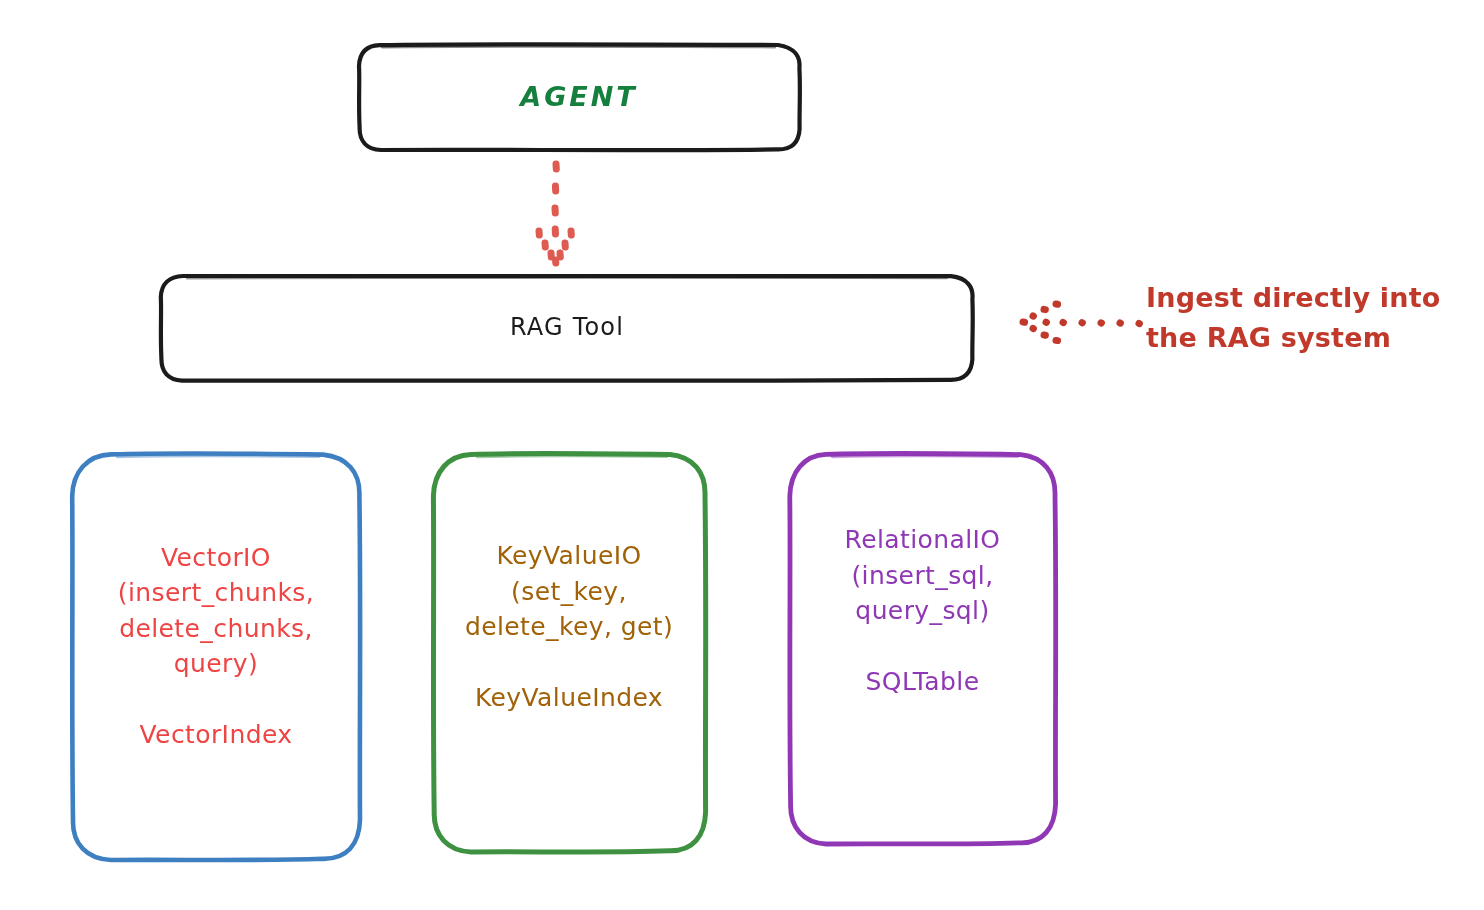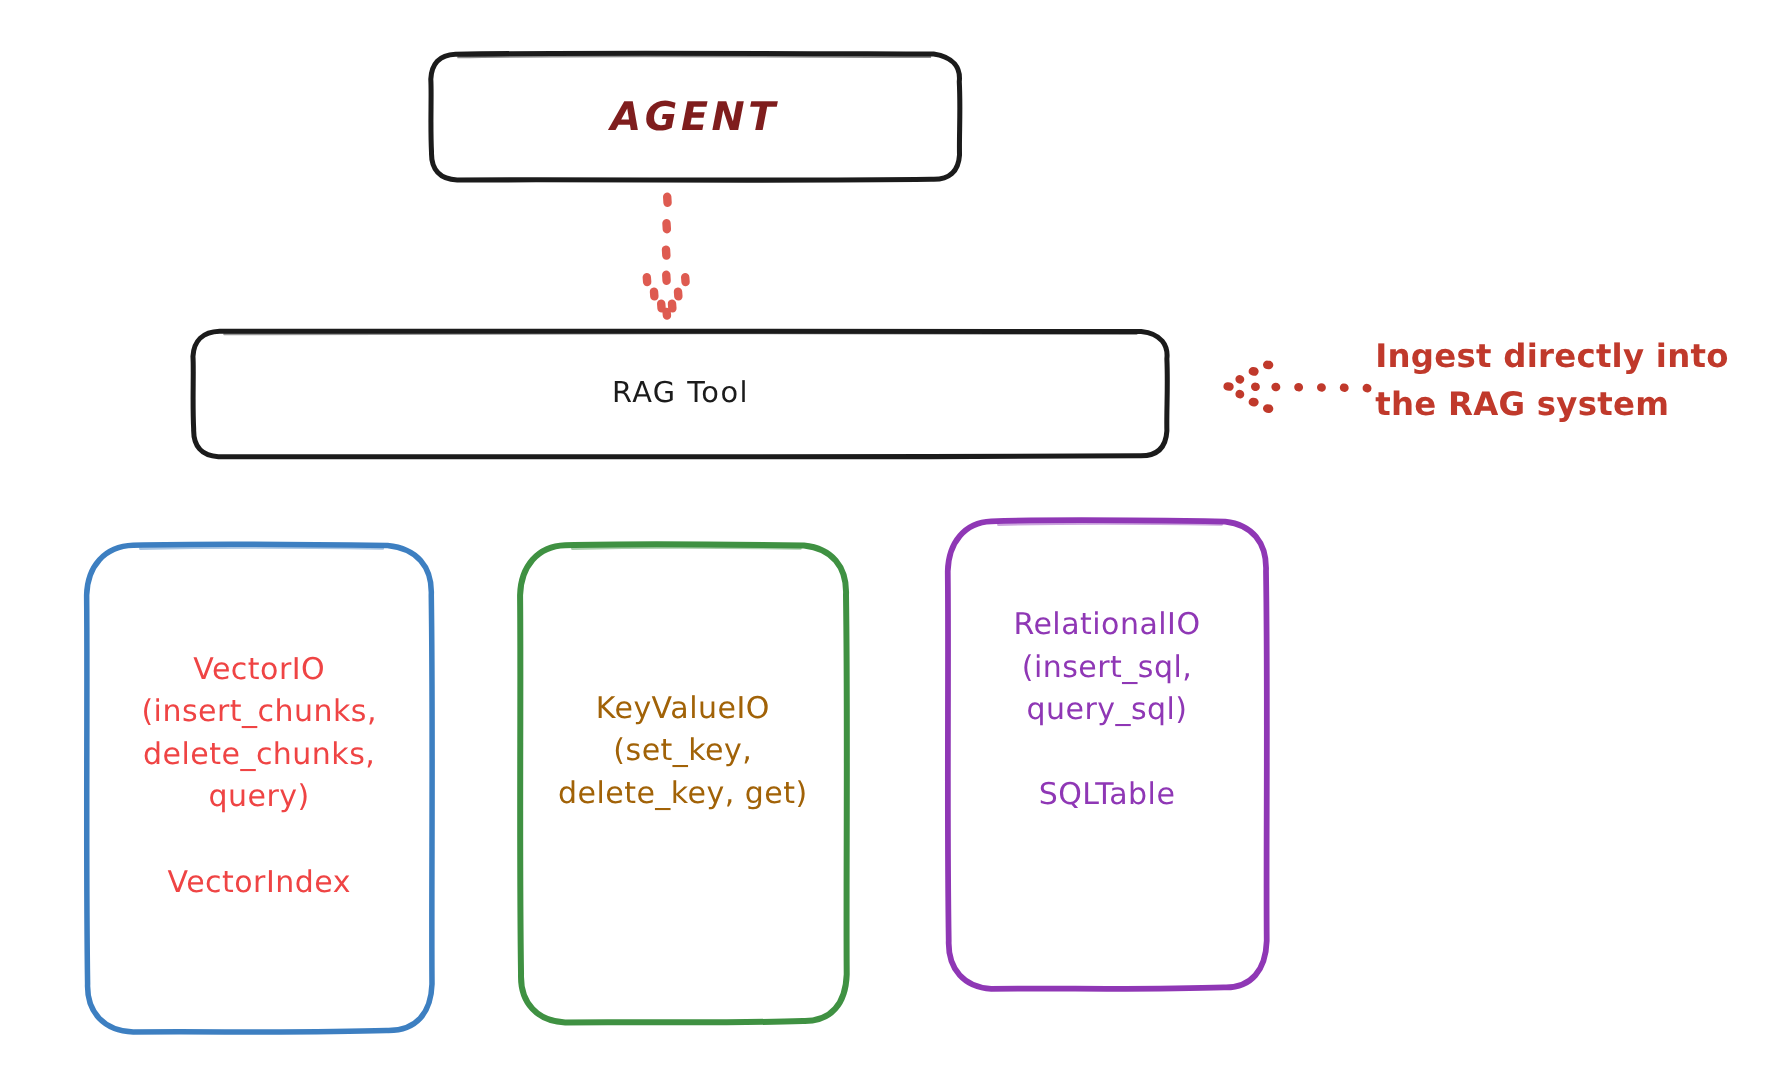--- a/index.html
+++ b/index.html
@@ -46,25 +46,25 @@
 
   
   #agent-node {
     left: 355px;
     top: 41px;
     width: 448px;
     height: 112px;
   }
   #agent-node .node-label {
     font-family: "DejaVu Sans", sans-serif;
-    font-size: 33px;
+    font-size: 27px;
     font-style: italic;
     font-weight: 600;
     letter-spacing: 3px;
-    color: #7f1d1d;
+    color: #15803d;
   }
 
   
   #rag-tool-node {
     left: 157px;
     top: 272px;
     width: 820px;
     height: 111px;
   }
   #rag-tool-node .node-label {
@@ -107,21 +107,21 @@
     top: 450px;
     width: 284px;
     height: 406px;
     padding-bottom: 56px;
   }
   #keyvalueio-node .node-label,
   #keyvalueio-node .sub-label { color: #a16207; }
 
   #relationalio-node {
     left: 784px;
-    top: 430px;
+    top: 450px;
     width: 277px;
     height: 398px;
     padding-bottom: 80px;
   }
   #relationalio-node .node-label,
   #relationalio-node .sub-label { color: #8f37b5; }
 
   
   #agent-to-rag-arrow {
     position: absolute;
@@ -246,20 +246,21 @@
     <svg class="node-svg" viewBox="0 0 284 406" preserveAspectRatio="none">
       <path d="M44,4.4 C104,2.6 190,3.8 243,4.6 C266,7 279,22 278,46
                C279.6,156 278,284 278.6,362 C277.8,386 266,401.6 242,400.8
                C180,403 104,401.4 44,402 C21,401 6.4,386 7.2,362
                C5.6,255 7.2,128 6.4,46 C7,22 21,5.2 44,4.4 Z" fill="none" stroke="#3f9142" stroke-width="5.0" stroke-linecap="round" stroke-linejoin="round"></path>
       <path d="M50,7.2 C125,5.2 200,6.4 240,7.0" fill="none" stroke="#3f9142" stroke-width="2.2" stroke-linecap="round" opacity="0.45"></path>
     </svg>
     <div class="node-label">KeyValueIO
 (set_key,
 delete_key, get)</div>
+    <div class="sub-label">KeyValueIndex</div>
   </div>
 
   <div class="node provider" id="relationalio-node">
     <svg class="node-svg" viewBox="0 0 277 398" preserveAspectRatio="none">
       <path d="M42,4.4 C102,2.6 186,3.8 237,4.6 C259,7 272,22 271,46
                C272.6,152 271,278 271.6,354 C270.8,378 259,393.6 236,392.8
                C176,395 102,393.4 42,394 C20,393 5.8,378 6.6,354
                C5,250 6.6,126 5.8,46 C6.4,22 20,5.2 42,4.4 Z" fill="none" stroke="#8f37b5" stroke-width="4.8" stroke-linecap="round" stroke-linejoin="round"></path>
       <path d="M48,7.2 C120,5.2 195,6.4 234,7.0" fill="none" stroke="#8f37b5" stroke-width="2.2" stroke-linecap="round" opacity="0.45"></path>
     </svg>

